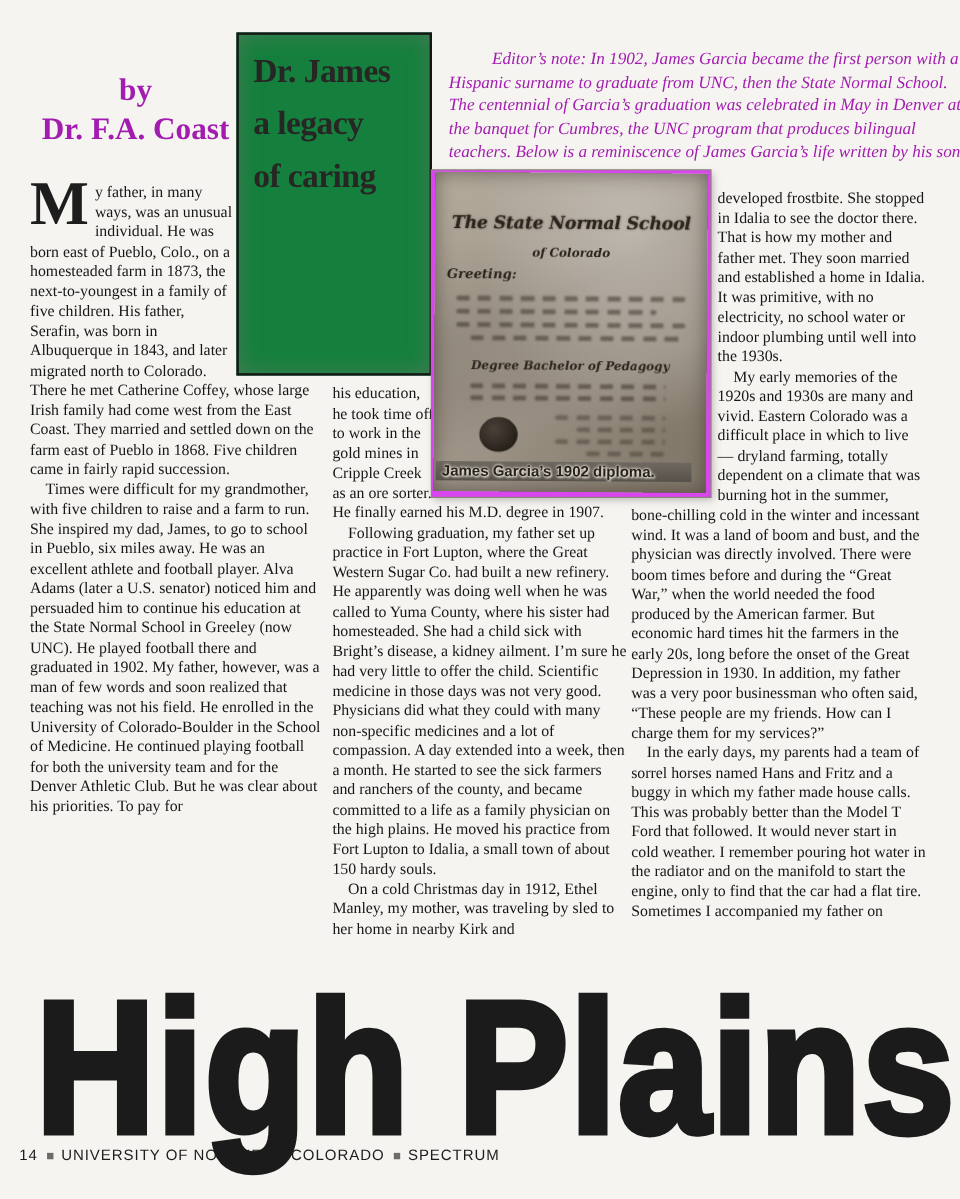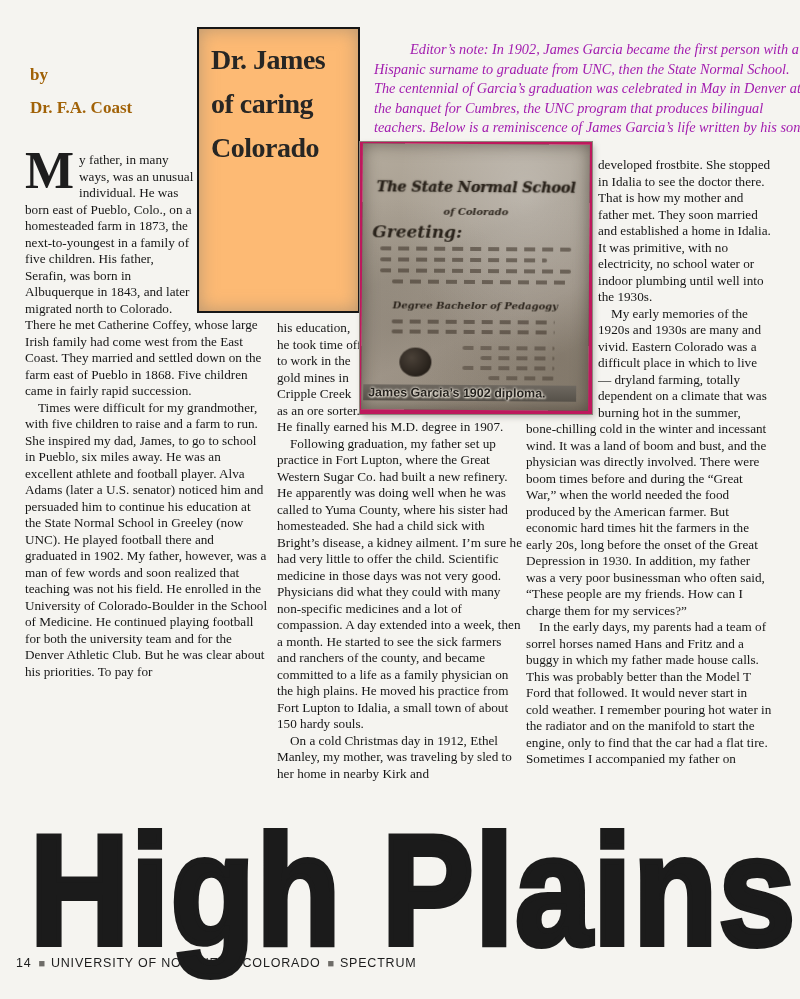--- a/index.html
+++ b/index.html
@@ -6,27 +6,27 @@
   body{
     width:800px;height:999px;position:relative;overflow:hidden;
     background:#f5f4f0;color:#1b1b1b;
     font-family:"Liberation Serif", serif;
   }
   .page{position:absolute;inset:0;}
 
   
   .byline{
     position:absolute;left:30px;top:58px;width:166px;
-    font-weight:bold;font-size:17px;line-height:33px;color:#a16207;
+    text-align:center;font-weight:bold;font-size:26px;line-height:33px;color:#a21caf;
   }
 
   
   .headline-box{
     position:absolute;left:197px;top:27px;width:163px;height:286px;
-    box-sizing:border-box;background:#fdba74;border:2px solid #161616;
+    box-sizing:border-box;background:#15803d;border:2px solid #161616;
     padding:9px 0 0 12px;
     box-shadow:inset 0 0 18px rgba(120,117,112,.5);
   }
   .headline-box div{
     font-weight:bold;font-size:28px;line-height:44px;color:#272624;letter-spacing:-0.5px;
   }
 
   
   .editors-note{
     position:absolute;left:362px;top:28px;width:430px;margin:12px;
@@ -46,38 +46,38 @@
   .col2{left:277px;top:320px;width:245px;}
   .col2 p:first-of-type{text-indent:0;}
   .photo-spacer-right{float:right;width:160px;height:94px;}
   .col3{left:526px;top:157px;width:246px;}
   .col3 p:first-of-type{text-indent:0;}
   .photo-spacer-left{float:left;width:72px;height:257px;}
 
   
   .photo{
     position:absolute;left:360px;top:142px;width:232px;height:272px;
-    background:#be185d;box-shadow:0 0 0 1px #8d867b, 2px 3px 6px rgba(80,75,68,.35);
+    background:#d946ef;box-shadow:0 0 0 1px #8d867b, 2px 3px 6px rgba(80,75,68,.35);
   }
   .parchment{
     position:absolute;left:2px;top:2px;right:3px;bottom:4px;
     transform:rotate(.4deg);
     background:
       radial-gradient(ellipse at 72% 18%, rgba(255,255,255,.28), transparent 55%),
       radial-gradient(ellipse at 15% 70%, rgba(62,53,42,.18), transparent 50%),
       radial-gradient(ellipse at 88% 80%, rgba(70,60,48,.30), transparent 55%),
       linear-gradient(155deg,#b5ac9e 0%,#a0978a 40%,#aaa093 65%,#918778 100%);
     box-shadow:inset 0 0 16px rgba(45,38,30,.55);
   }
   .dip-text{position:absolute;left:0;right:0;text-align:center;color:#2b241c;
     font-family:"DejaVu Serif", serif;font-weight:bold;font-style:italic;
     filter:blur(.4px);white-space:nowrap;}
   .dip-h1{top:34px;font-size:14.5px;letter-spacing:-0.2px;text-shadow:0 0 2px rgba(43,36,28,.6);}
   .dip-h2{top:62px;font-size:10px;}
-  .dip-greeting{top:78px;left:10px;right:auto;text-align:right;font-size:17px;}
+  .dip-greeting{top:78px;left:10px;right:auto;text-align:right;font-size:11px;}
   .dip-degree{top:156px;font-size:10px;}
   .scr{height:4px;border-radius:2px;filter:blur(.7px);
     background:repeating-linear-gradient(90deg, rgba(58,48,38,.55) 0 11px, rgba(58,48,38,0) 11px 18px);}
   .script-block{position:absolute;left:16px;right:16px;top:96px;}
   .script-block .scr{margin:7px 2px;}
   .script-block .scr:nth-child(2){margin-right:26px;}
   .script-block .scr:nth-child(4){margin-left:14px;}
   .script-block2{position:absolute;left:26px;right:30px;top:170px;}
   .script-block2 .scr{margin:6px 4px;}
   .sig-block{position:absolute;right:34px;top:196px;width:92px;}
@@ -120,22 +120,22 @@
 
 <div class="page">
 
   <div class="byline">
     <div>by</div>
     <div>Dr. F.A. Coast</div>
   </div>
 
   <div class="headline-box">
       <div>Dr. James</div>
+      <div>a legacy</div>
       <div>of caring</div>
-      <div>Colorado</div>
     </div>
 
   <p class="editors-note">Editor’s note: In 1902, James Garcia became the first person with a Hispanic surname to graduate from UNC, then the State Normal School. The centennial of Garcia’s graduation was celebrated in May in Denver at the banquet for Cumbres, the UNC program that produces bilingual teachers. Below is a reminiscence of James Garcia’s life written by his son, Dr. F.A. Garcia.</p>
 
   <div class="col col1">
     <div class="box-spacer"></div>
     <p class="p-first"><span class="dropcap">M</span><span>y father, in many ways, was an unusual individual. He was born east of Pueblo, Colo., on a homesteaded farm in 1873, the next-to-youngest in a family of five children. His father, Serafin, was born in Albuquerque in 1843, and later migrated north to Colorado. There he met Catherine Coffey, whose large Irish family had come west from the East Coast. They married and settled down on the farm east of Pueblo in 1868. Five children came in fairly rapid succession.</span></p>
       <p>Times were difficult for my grandmother, with five children to raise and a farm to run. She inspired my dad, James, to go to school in Pueblo, six miles away. He was an excellent athlete and football player. Alva Adams (later a U.S. senator) noticed him and persuaded him to continue his education at the State Normal School in Greeley (now UNC). He played football there and graduated in 1902. My father, however, was a man of few words and soon realized that teaching was not his field. He enrolled in the University of Colorado-Boulder in the School of Medicine. He continued playing football for both the university team and for the Denver Athletic Club. But he was clear about his priorities. To pay for</p>
     </div>
 

